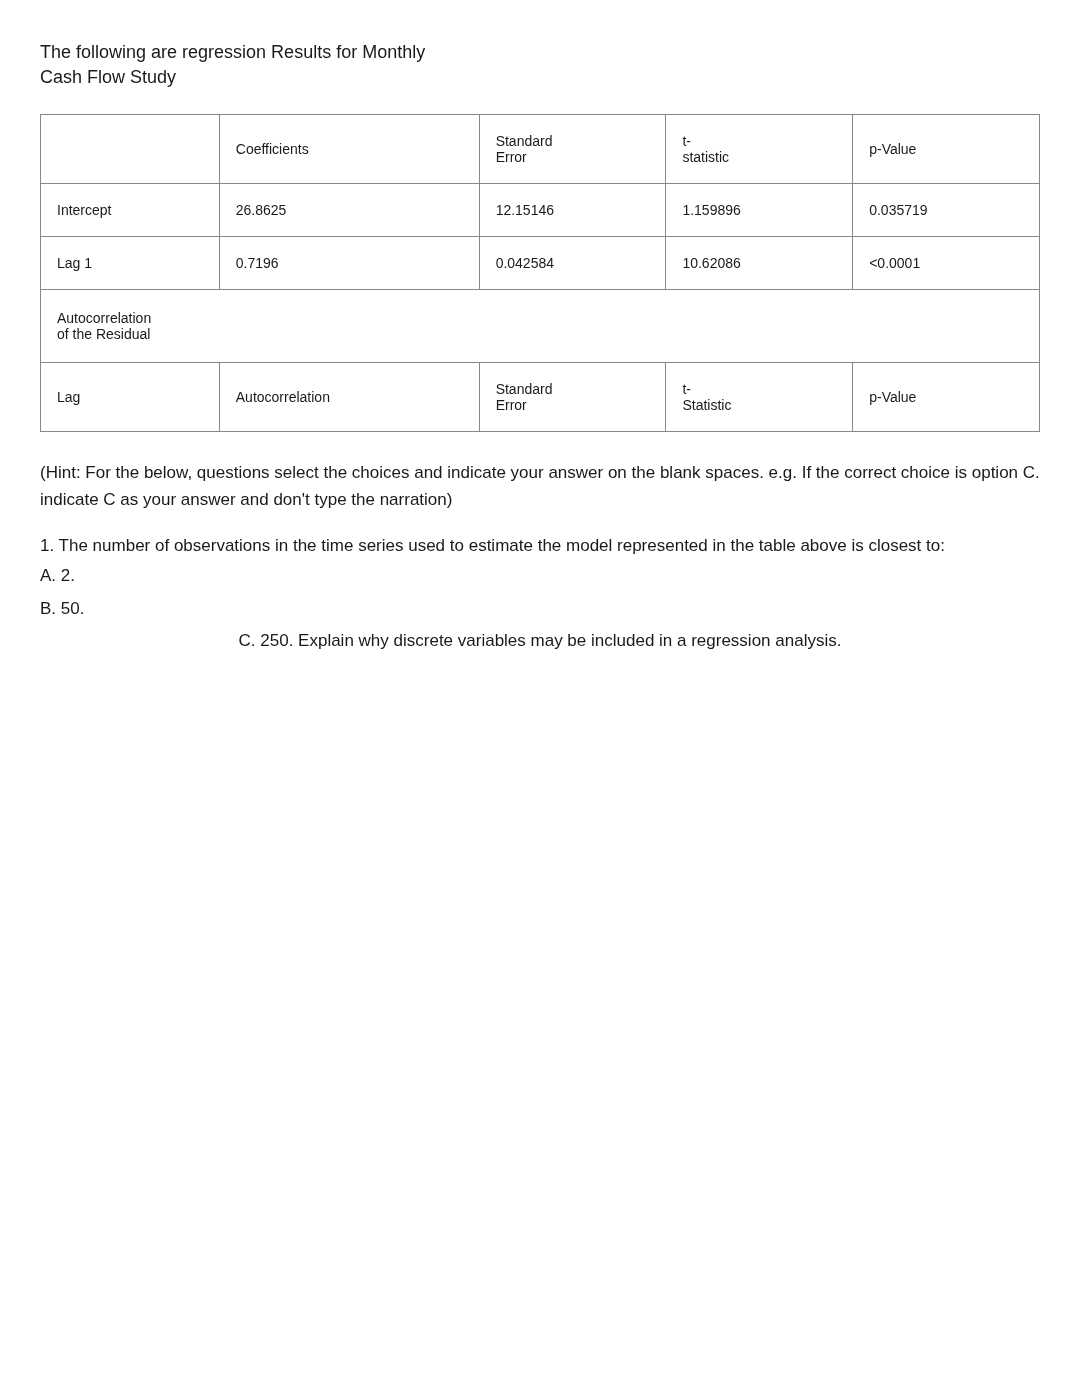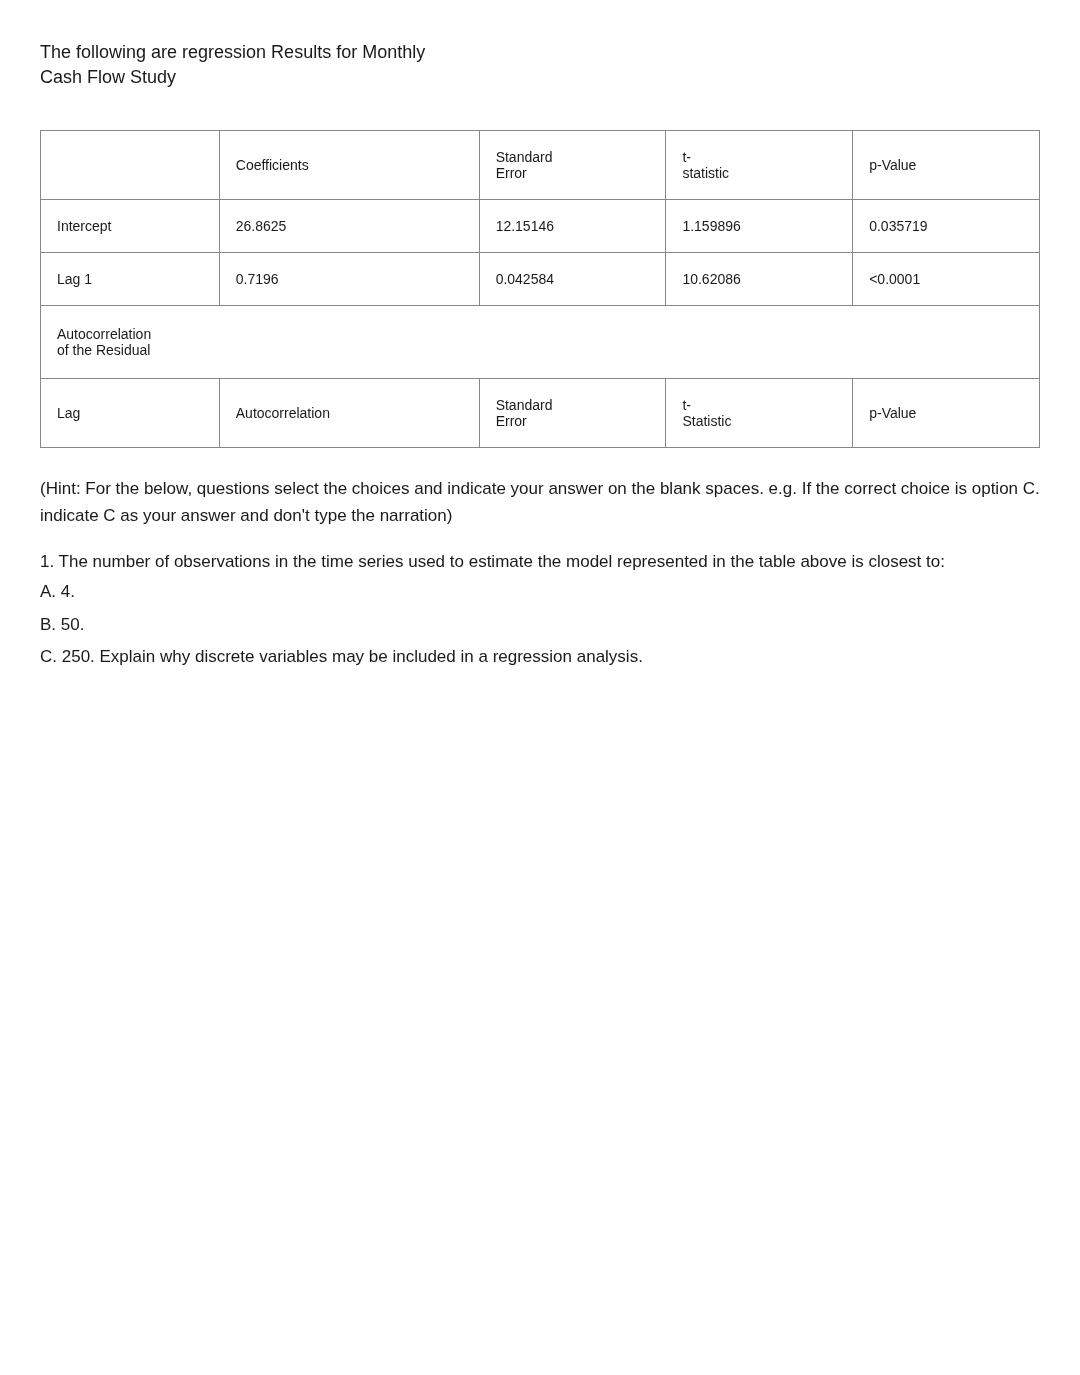--- a/index.html
+++ b/index.html
@@ -11,21 +11,21 @@
       font-family: Georgia, 'Times New Roman', serif;
       font-size: 17px;
       background: #ffffff;
       color: #1a1a1a;
       padding: 40px 40px 60px 40px;
       max-width: 1080px;
     }
     .page-title {
       font-size: 18px;
       line-height: 1.4;
-      margin-bottom: 40px;
+      margin-bottom: 24px;
       font-family: Arial, sans-serif;
     }
     .regression-table {
       width: 100%;
       border-collapse: collapse;
       margin-bottom: 28px;
       font-family: Arial, sans-serif;
       font-size: 14px;
     }
     .regression-table td {
@@ -56,20 +56,21 @@
       font-family: Arial, sans-serif;
       font-size: 17px;
       line-height: 1.55;
       margin-bottom: 6px;
     }
     .option-line-last {
       font-family: Arial, sans-serif;
       font-size: 17px;
       line-height: 1.55;
       margin-bottom: 0;
+      text-align: center;
     }
   </style>
 </head>
 <body>
 
 <div>
   <div class="page-title">
     <span>The following are regression Results for Monthly</span><br>
     <span>Cash Flow Study</span>
   </div>
@@ -133,15 +134,15 @@
       <td>p-Value</td>
     </tr>
 
   </tbody>
 </table>
 
 <div class="hint-block">(Hint: For the below, questions select the choices and indicate your answer on the blank spaces. e.g. If the correct choice is option C. indicate C as your answer and don't type the narration)</div>
 
 <div class="question-block">1. The number of observations in the time series used to estimate the model represented in the table above is closest to:</div>
 
-<div class="option-line">A. 4.</div>
+<div class="option-line">A. 2.</div>
 <div class="option-line">B. 50.</div>
 <div class="option-line-last">C. 250. Explain why discrete variables may be included in a regression analysis.</div>
 
 </body></html>

